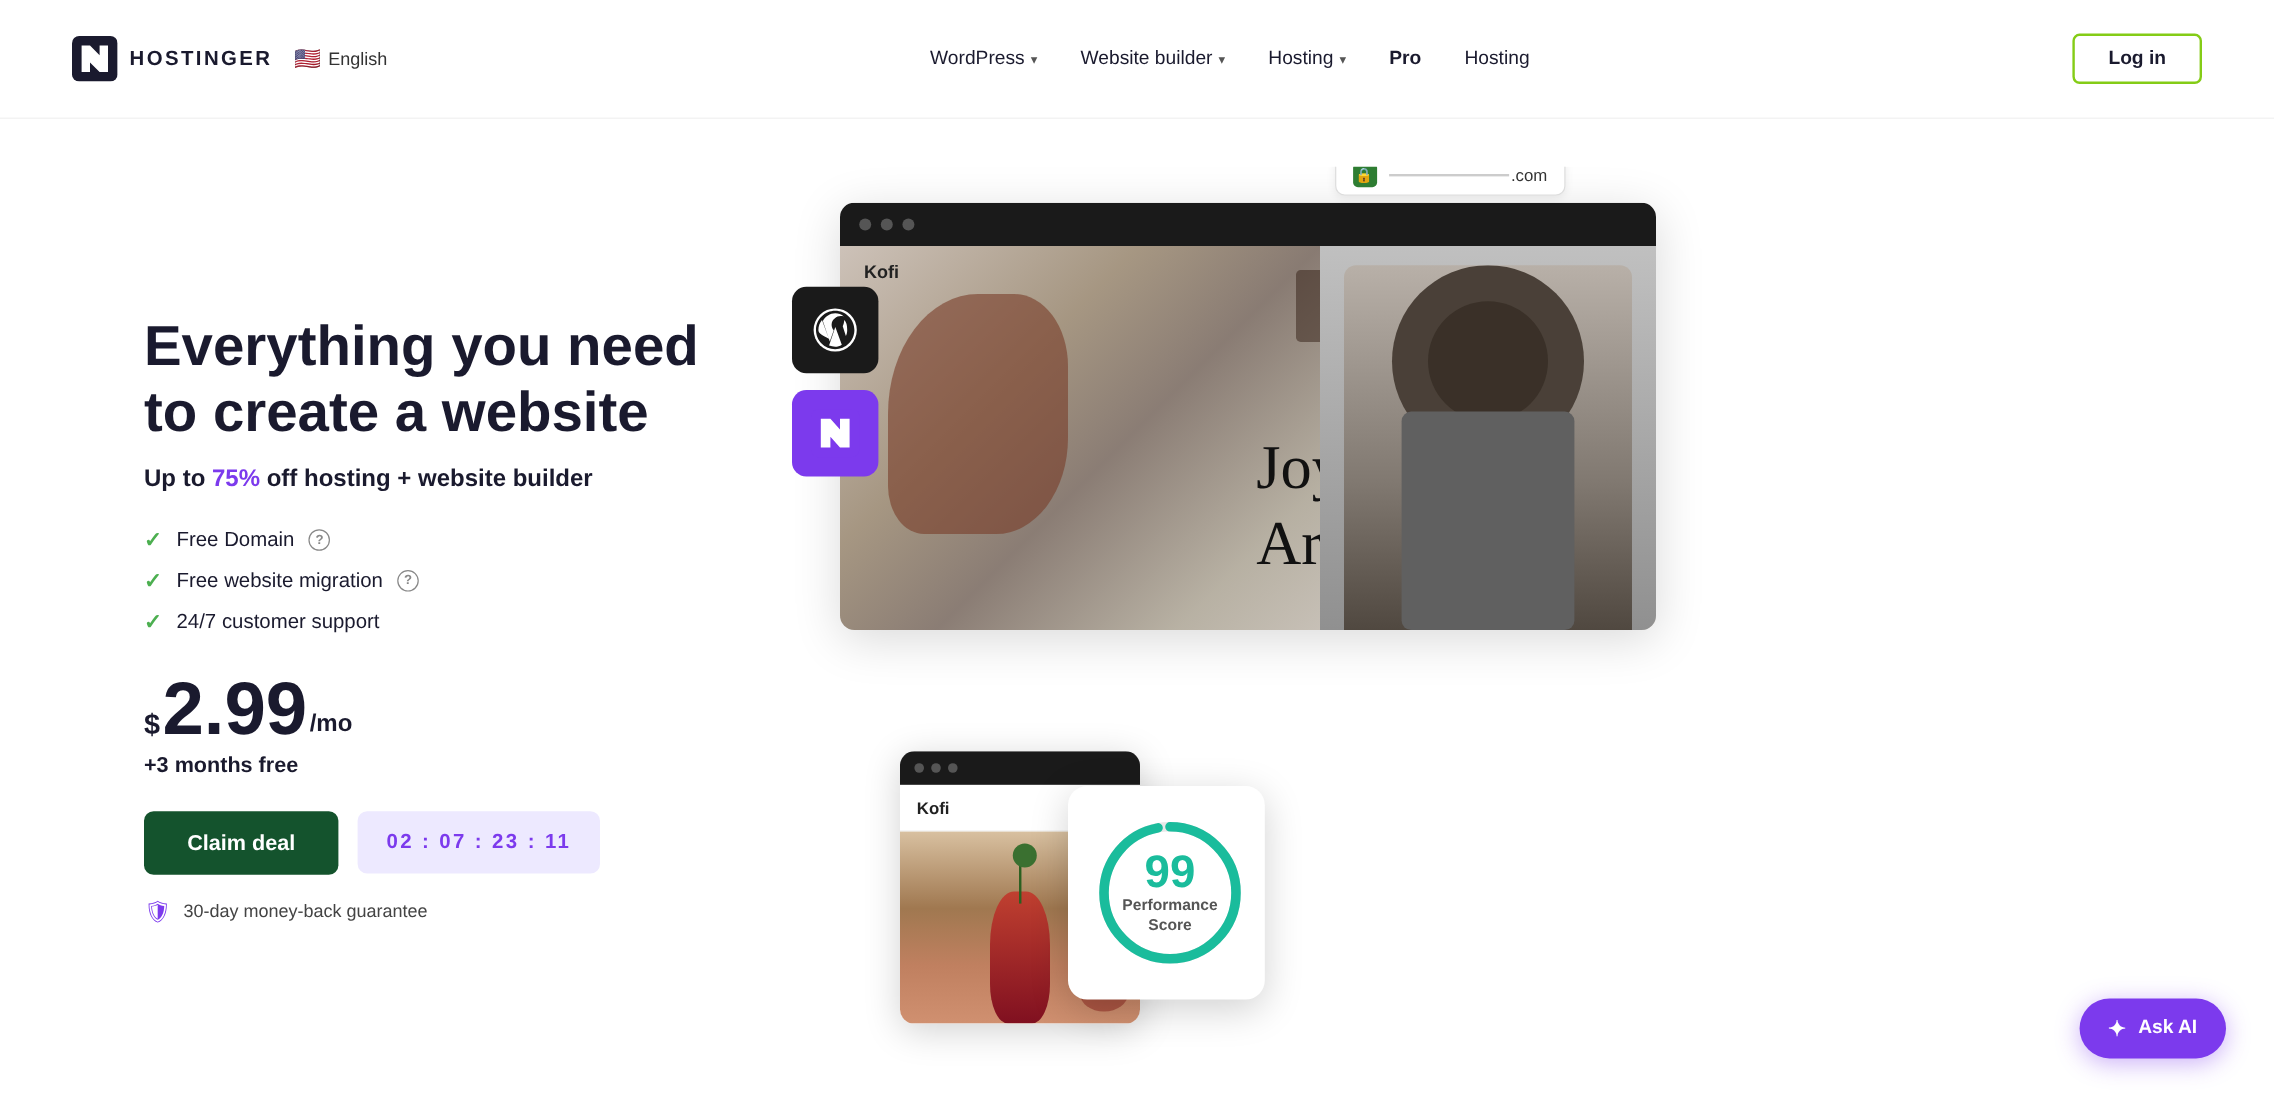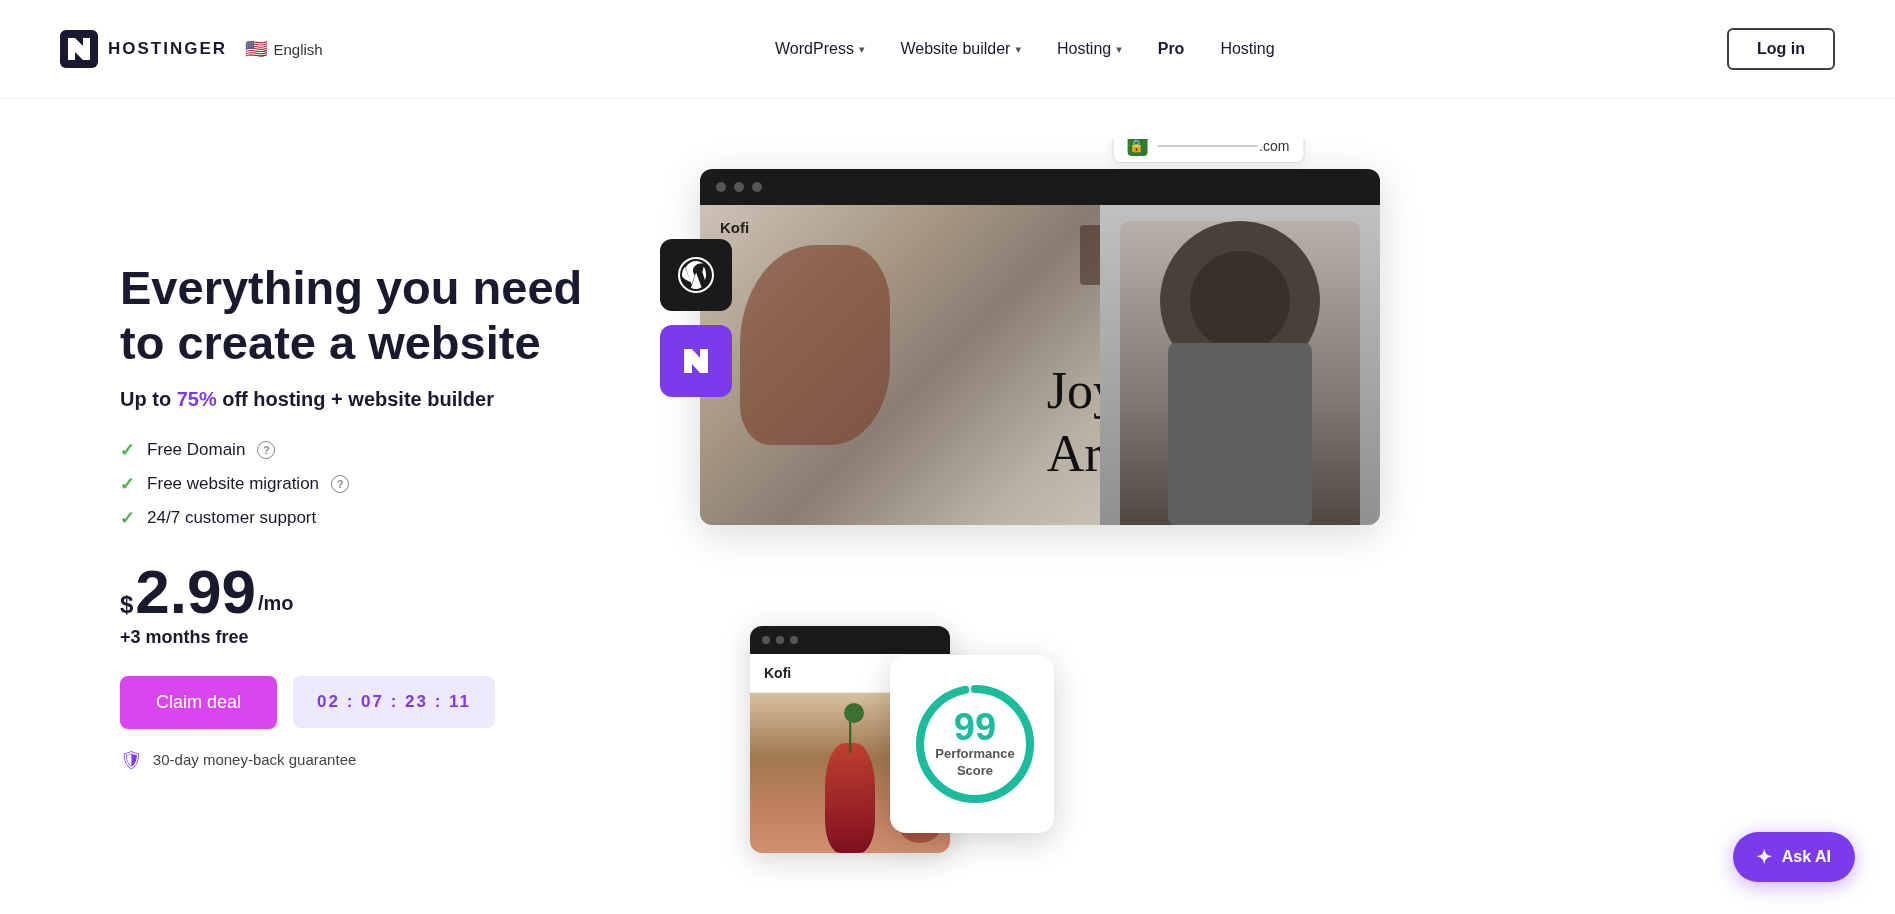--- a/index.html
+++ b/index.html
@@ -70,21 +70,21 @@
       font-size: 11px;
       color: #555;
     }
     .nav-pro { color: #1a1a2e; font-weight: 600; }
     .nav-domains { color: #1a1a2e; }
     .header-right {
       display: flex;
       align-items: center;
     }
     .login-btn {
-      border: 2px solid #404040;
+      border: 2px solid #84cc16;
       background: transparent;
       color: #1a1a2e;
       font-size: 16px;
       font-weight: 700;
       padding: 10px 28px;
       border-radius: 6px;
       cursor: pointer;
     }
 
     
@@ -180,25 +180,25 @@
       font-weight: 600;
       color: #1a1a2e;
     }
     .cta-row {
       display: flex;
       align-items: center;
       gap: 16px;
       margin-bottom: 20px;
     }
     .claim-btn {
-      background: #d946ef;
+      background: #14532d;
       color: #fff;
       border: none;
       font-size: 18px;
-      font-weight: 400;
+      font-weight: 700;
       padding: 16px 36px;
       border-radius: 8px;
       cursor: pointer;
       white-space: nowrap;
     }
     .timer-box {
       background: #ede9ff;
       color: #7c3aed;
       font-size: 17px;
       font-weight: 700;

